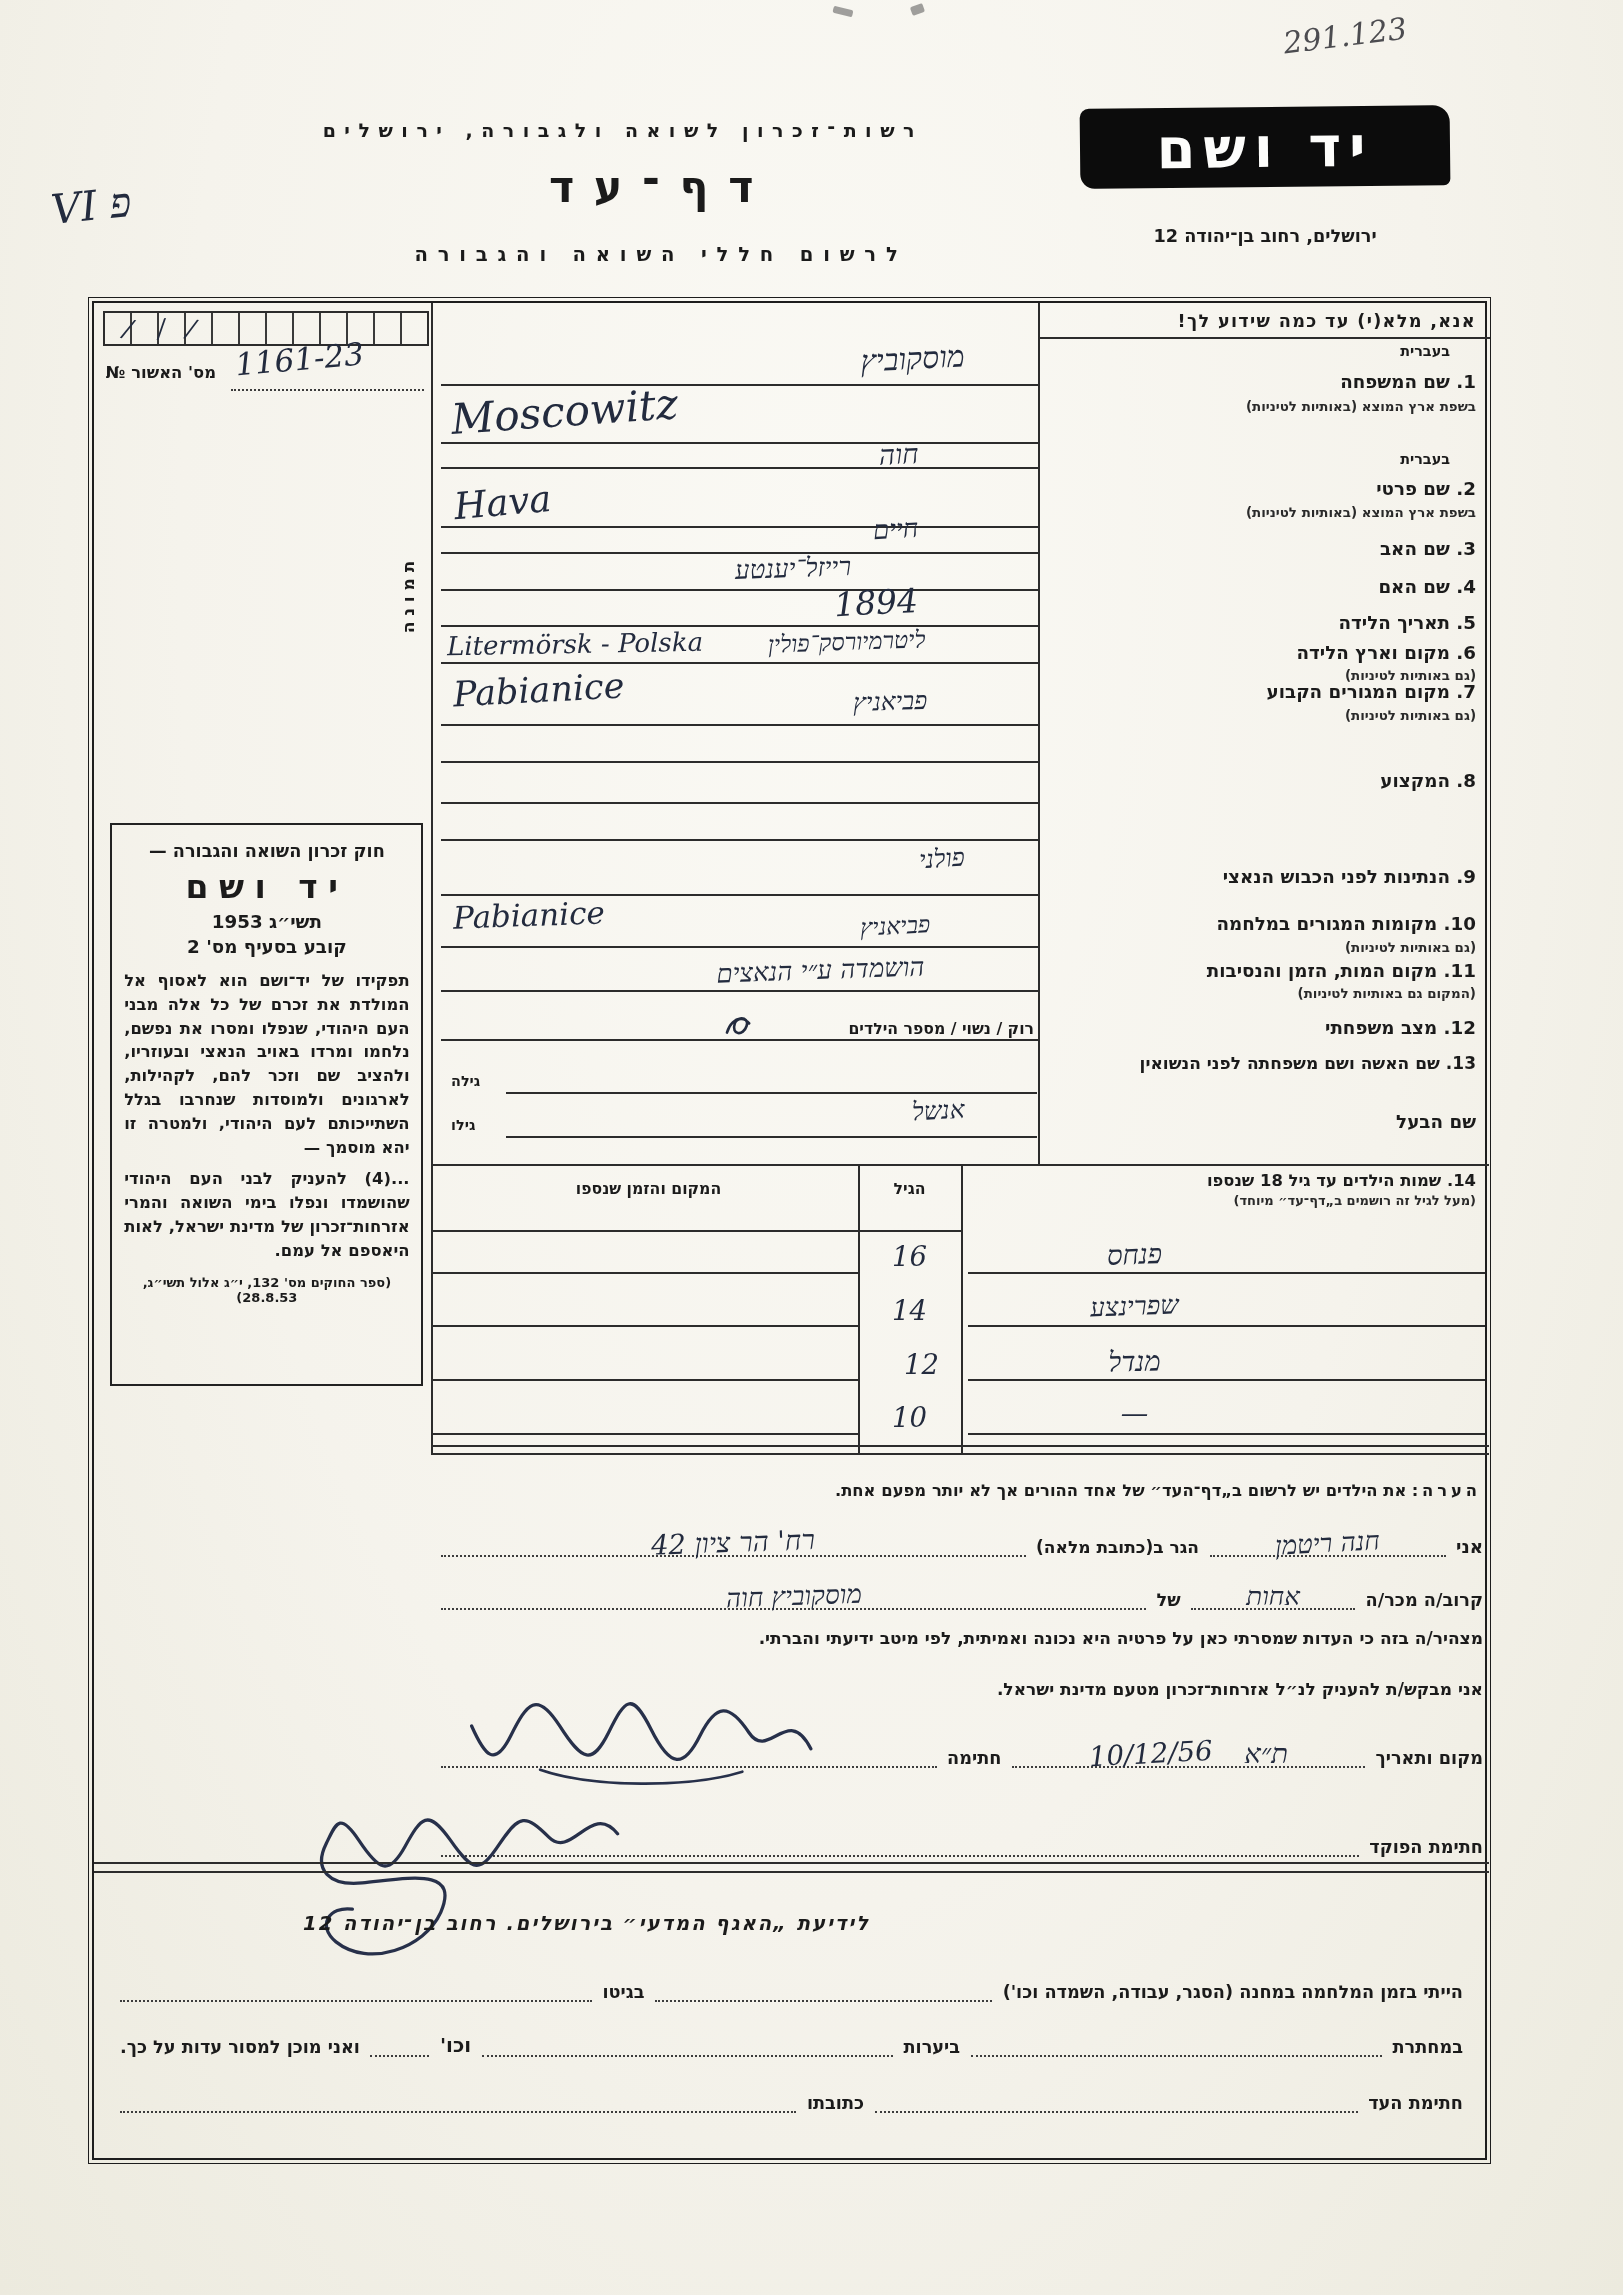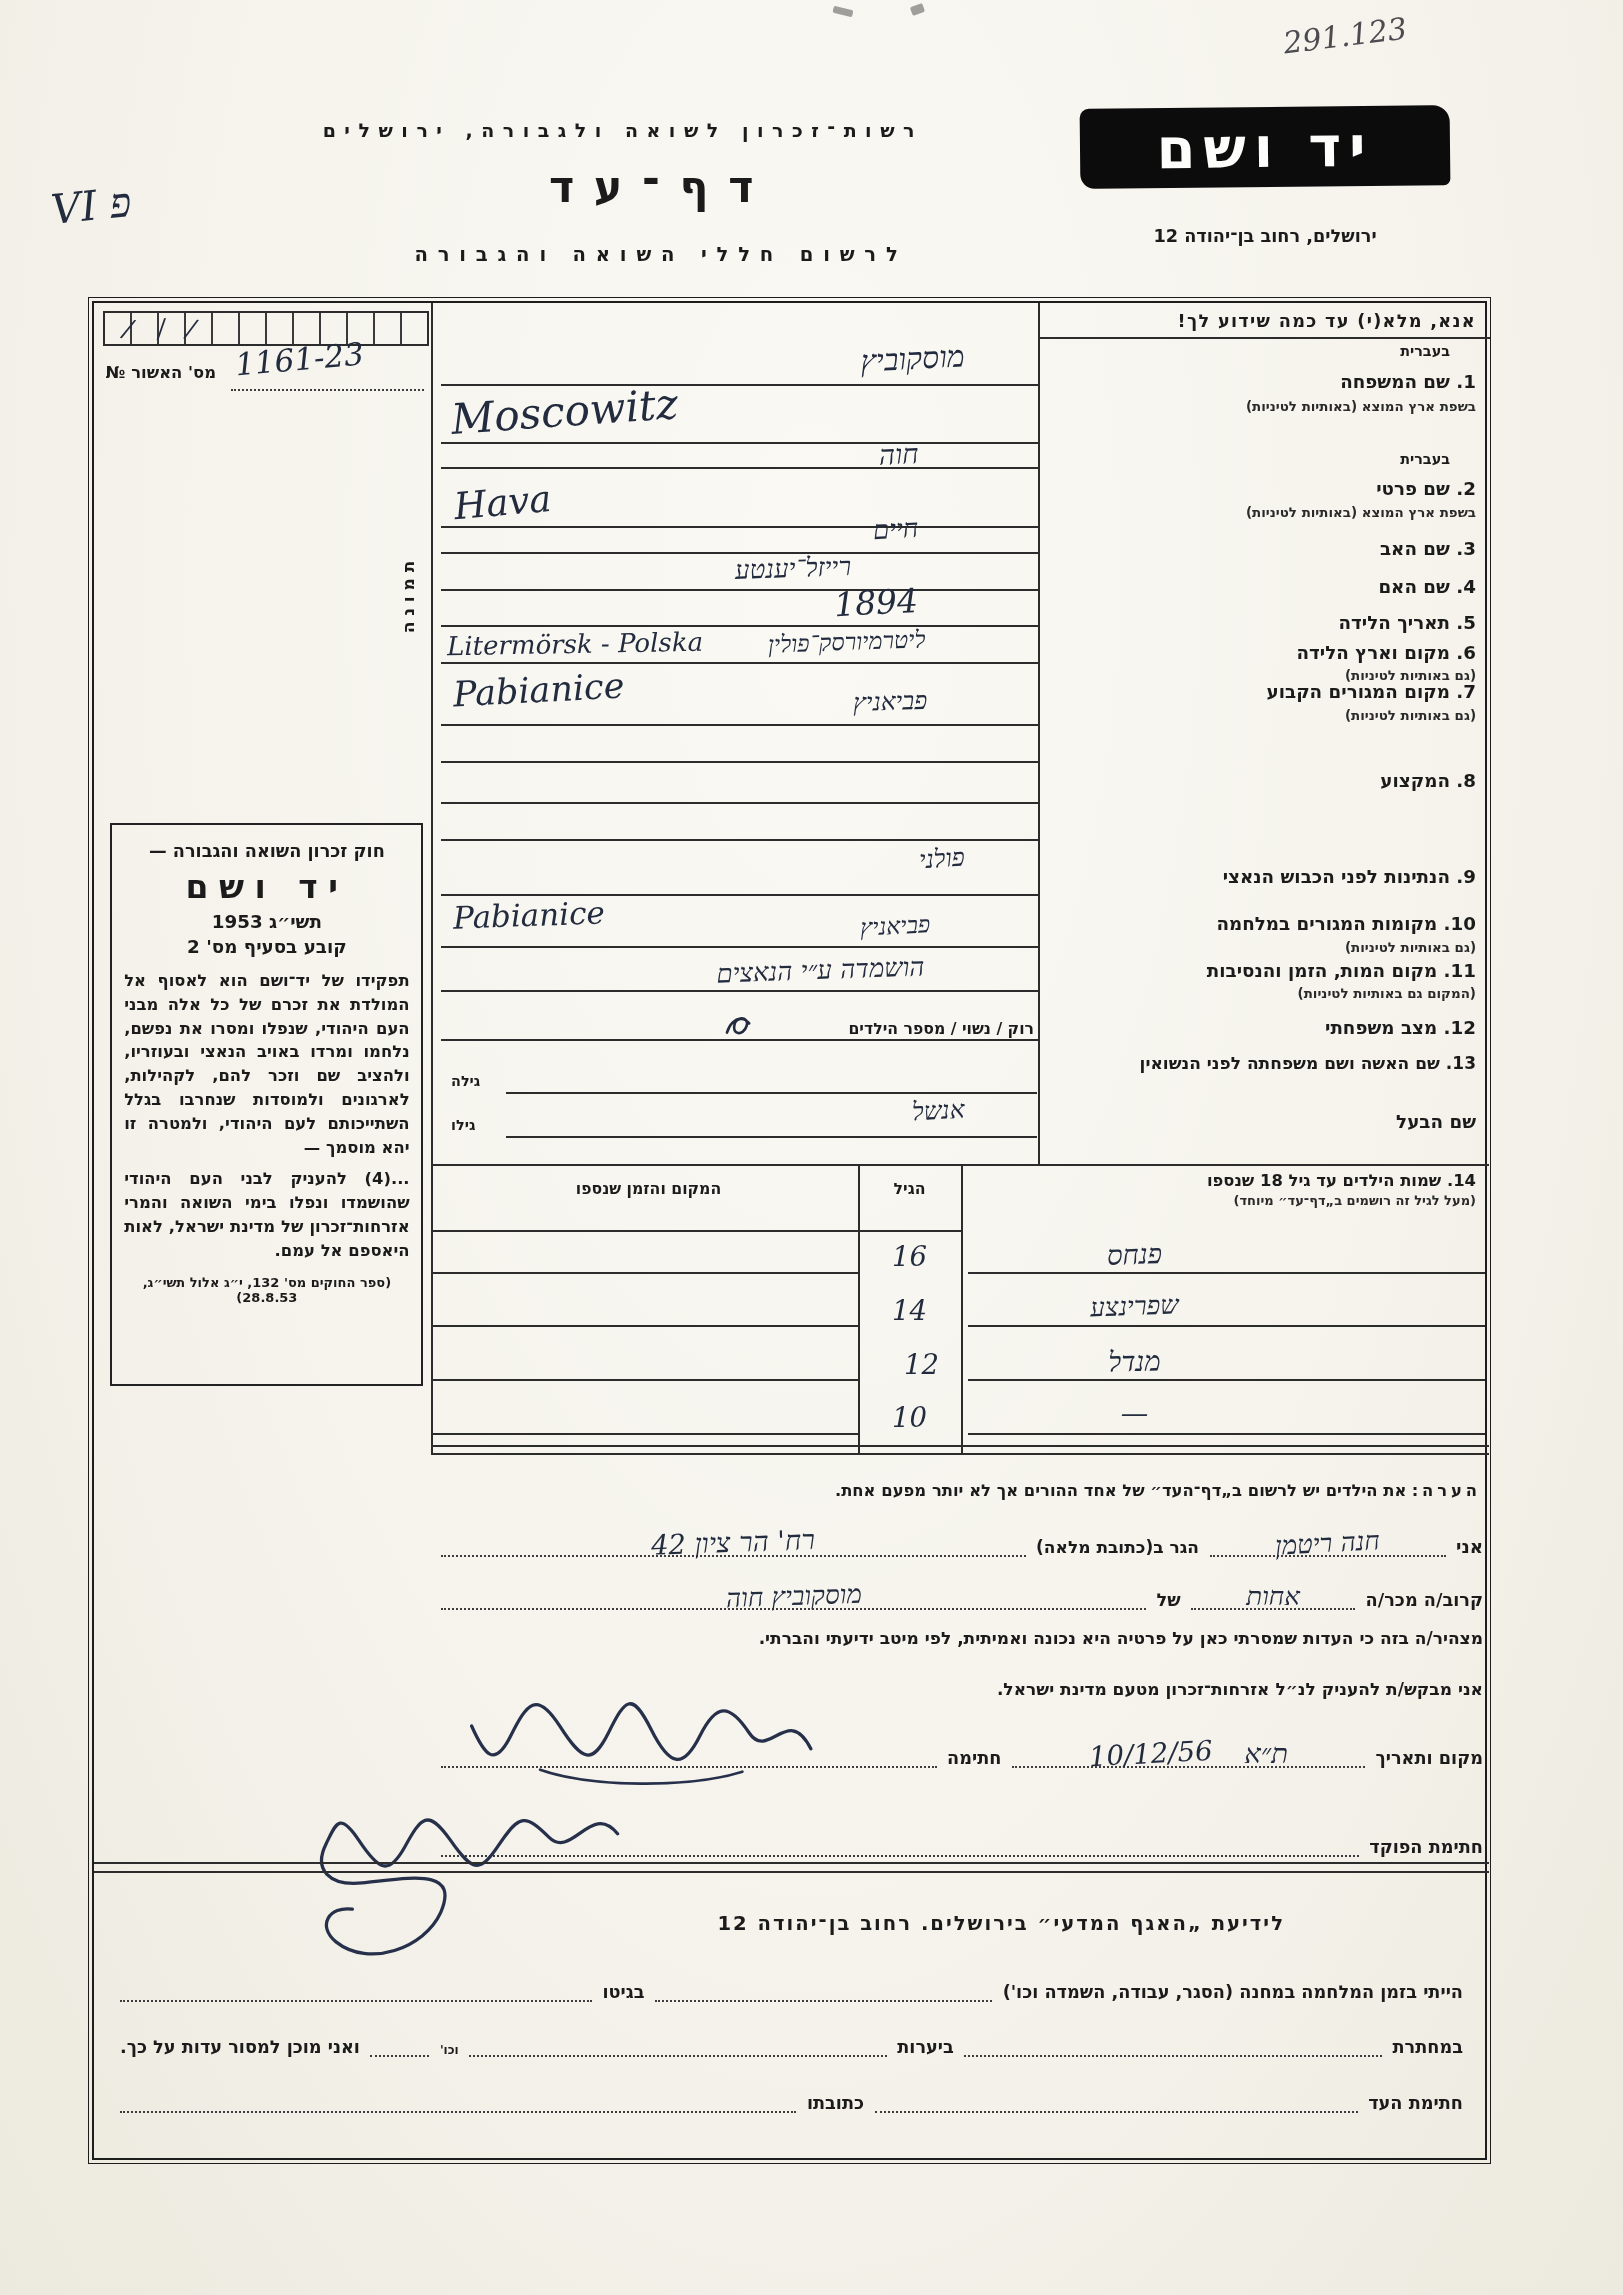--- a/index.html
+++ b/index.html
@@ -249,35 +249,35 @@
       <path d="M535 130 C500 60 470 150 440 105 S390 60 365 110 S320 160 290 100 S250 55 225 105 S185 150 150 95 S100 60 75 110 S35 140 15 95" stroke="#27304a" stroke-width="5" fill="none" stroke-linecap="round"></path>
       <path d="M430 165 C350 190 200 190 120 162" stroke="#27304a" stroke-width="4" fill="none" stroke-linecap="round"></path>
     </svg>
     <svg class="sig" style="left:196px; top:1485px;" width="367" height="203" viewBox="0 0 560 310">
       <path d="M500 70 C460 20 430 110 395 75 S350 40 320 85 S280 130 245 80 S200 45 175 90 S135 125 105 80 S70 55 55 85 C35 125 60 150 110 145 C180 138 260 120 230 190 C205 245 120 275 70 235 C40 210 60 180 95 185" stroke="#27304a" stroke-width="5" fill="none" stroke-linecap="round"></path>
     </svg>
 
     <div class="line" style="left:0; top:1559px; width:1395px;"></div>
     <div class="line" style="left:0; top:1568px; width:1395px;"></div>
 
-    <div class="abs txt" style="left:209px; top:1609px; width:982px; text-align:right; font-size:19.6px; letter-spacing:2px;">לידיעת „האגף המדעי״ בירושלים.  רחוב בן־יהודה 12</div>
+    <div class="abs txt" style="left:209px; top:1609px; width:982px; text-align:left; font-size:19.6px; letter-spacing:2px;font-style:italic;">לידיעת „האגף המדעי״ בירושלים.  רחוב בן־יהודה 12</div>
 
     <div class="fillrow" style="left:26px; top:1666px; width:1343px; height:33px;">
       <span class="txt" style="font-size:17.7px;">הייתי בזמן המלחמה במחנה (הסגר, עבודה, השמדה וכו')</span>
       <span class="slot" style="flex:1;"></span>
       <span class="txt" style="font-size:17.7px;">בגיטו</span>
       <span class="slot" style="flex:1.4;"></span>
     </div>
 
     <div class="fillrow" style="left:26px; top:1721px; width:1343px; height:33px;">
       <span class="txt" style="font-size:17.7px;">במחתרת</span>
       <span class="slot" style="flex:1;"></span>
       <span class="txt" actable="false" style="font-size:17.7px;">ביערות</span>
       <span class="slot" style="flex:1;"></span>
-      <span class="txt" style="font-size:12px;">וכו'</span>
+      <span class="txt" style="font-size:20px;">וכו'</span>
       <span class="slot" style="width:59px;"></span>
       <span class="txt" style="font-size:17.7px;">ואני מוכן למסור עדות על כך.</span>
     </div>
 
     <div class="fillrow" style="left:26px; top:1777px; width:1343px; height:33px;">
       <span class="txt" style="font-size:17.7px;">חתימת העד</span>
       <span class="slot" style="flex:1;"></span>
       <span class="txt" style="font-size:17.7px;">כתובתו</span>
       <span class="slot" style="flex:1.4;"></span>
     </div>

